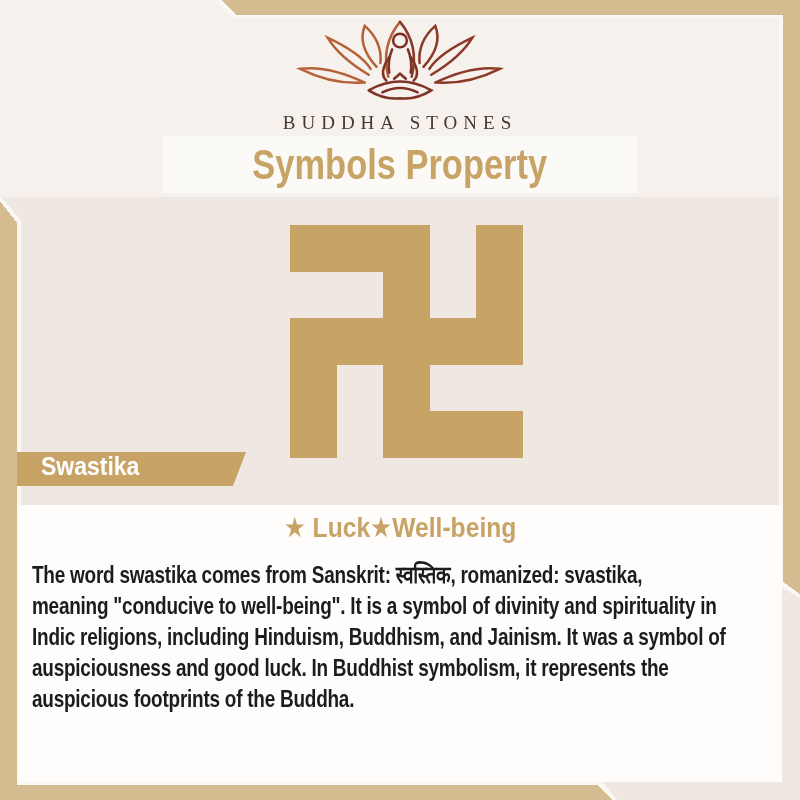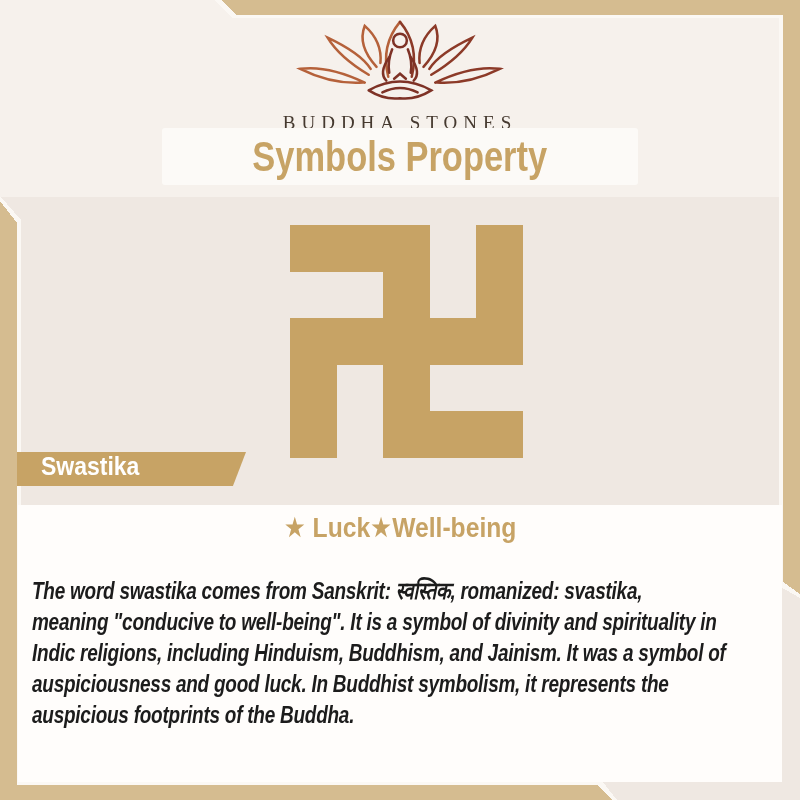--- a/index.html
+++ b/index.html
@@ -11,21 +11,21 @@
   .bg-top{position:absolute;left:0;top:0;width:800px;height:197px;background:#F6F1EC;}
   .deco-svg{position:absolute;left:0;top:0;width:800px;height:800px;pointer-events:none;}
   .logo-svg{position:absolute;left:290px;top:18px;width:220px;height:90px;}
   .brand-name{
     position:absolute;left:0;top:112px;width:800px;text-align:center;
     font-family:"Liberation Serif","DejaVu Serif",serif;
     font-size:19px;color:#45392F;letter-spacing:6px;font-weight:500;
   }
 
   .title-banner{
-    position:absolute;left:162px;top:128px;width:476px;height:57px;
+    position:absolute;left:162px;top:136px;width:476px;height:57px;
     background:#FCFAF7;border-radius:3px;
     display:flex;align-items:center;justify-content:center;
   }
   .title-text{
     font-size:42px;font-weight:bold;color:#C7A365;white-space:nowrap;
     transform:scaleX(0.82);transform-origin:center;
   }
 
   .swastika-svg{position:absolute;left:290px;top:225px;width:233px;height:233px;}
 
@@ -42,21 +42,21 @@
 
   .card{
     position:absolute;left:18px;top:505px;width:764px;height:277px;
     background:#FFFDFB;
   }
   .luck-line{
     position:absolute;left:0;top:6px;width:764px;text-align:center;
     font-size:28px;font-weight:bold;color:#C7A365;white-space:nowrap;
     transform:scaleX(0.88);transform-origin:center;
   }
-  .para{position:absolute;left:14px;top:70px;width:744px;font-style:italic;}
+  .para{position:absolute;left:14px;top:54px;width:744px;}
   .para-line{
     font-size:24px;font-weight:bold;color:#1C1C1C;line-height:31px;
     white-space:nowrap;letter-spacing:-0.3px;
     transform:scaleX(0.79);transform-origin:left;
   }
 </style>
 </head>
 <body>
 
 <div id="stage">

